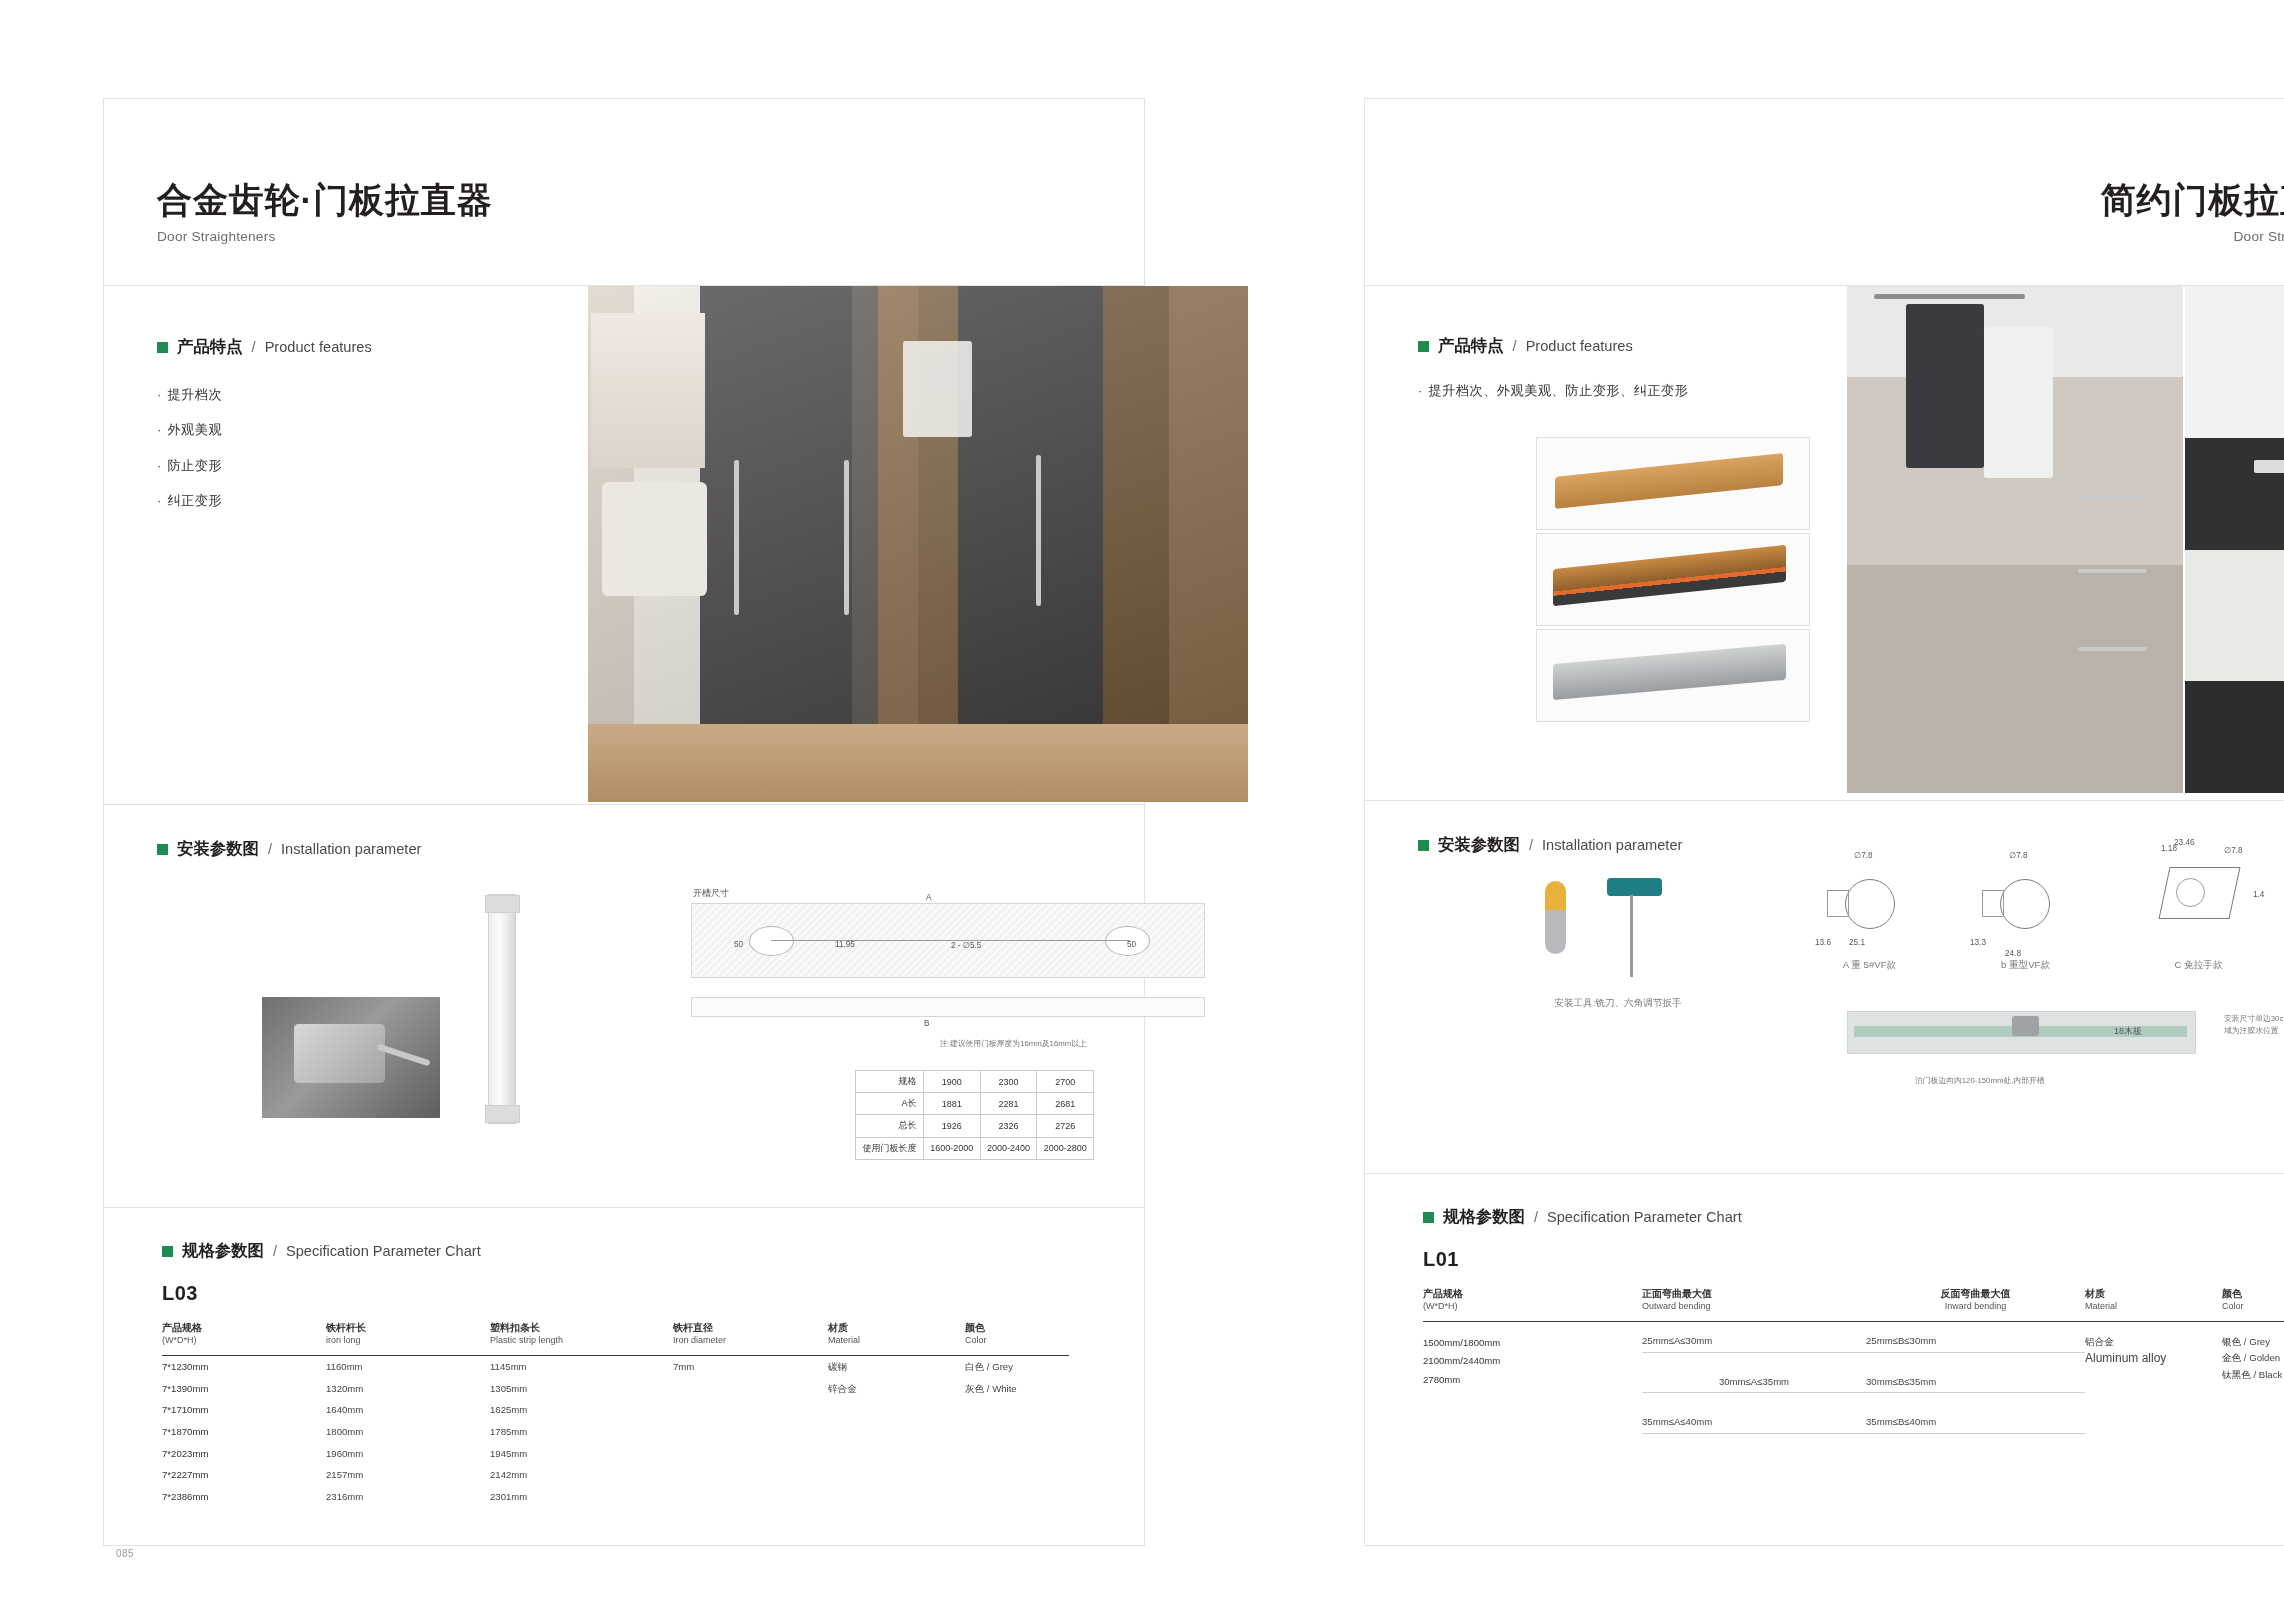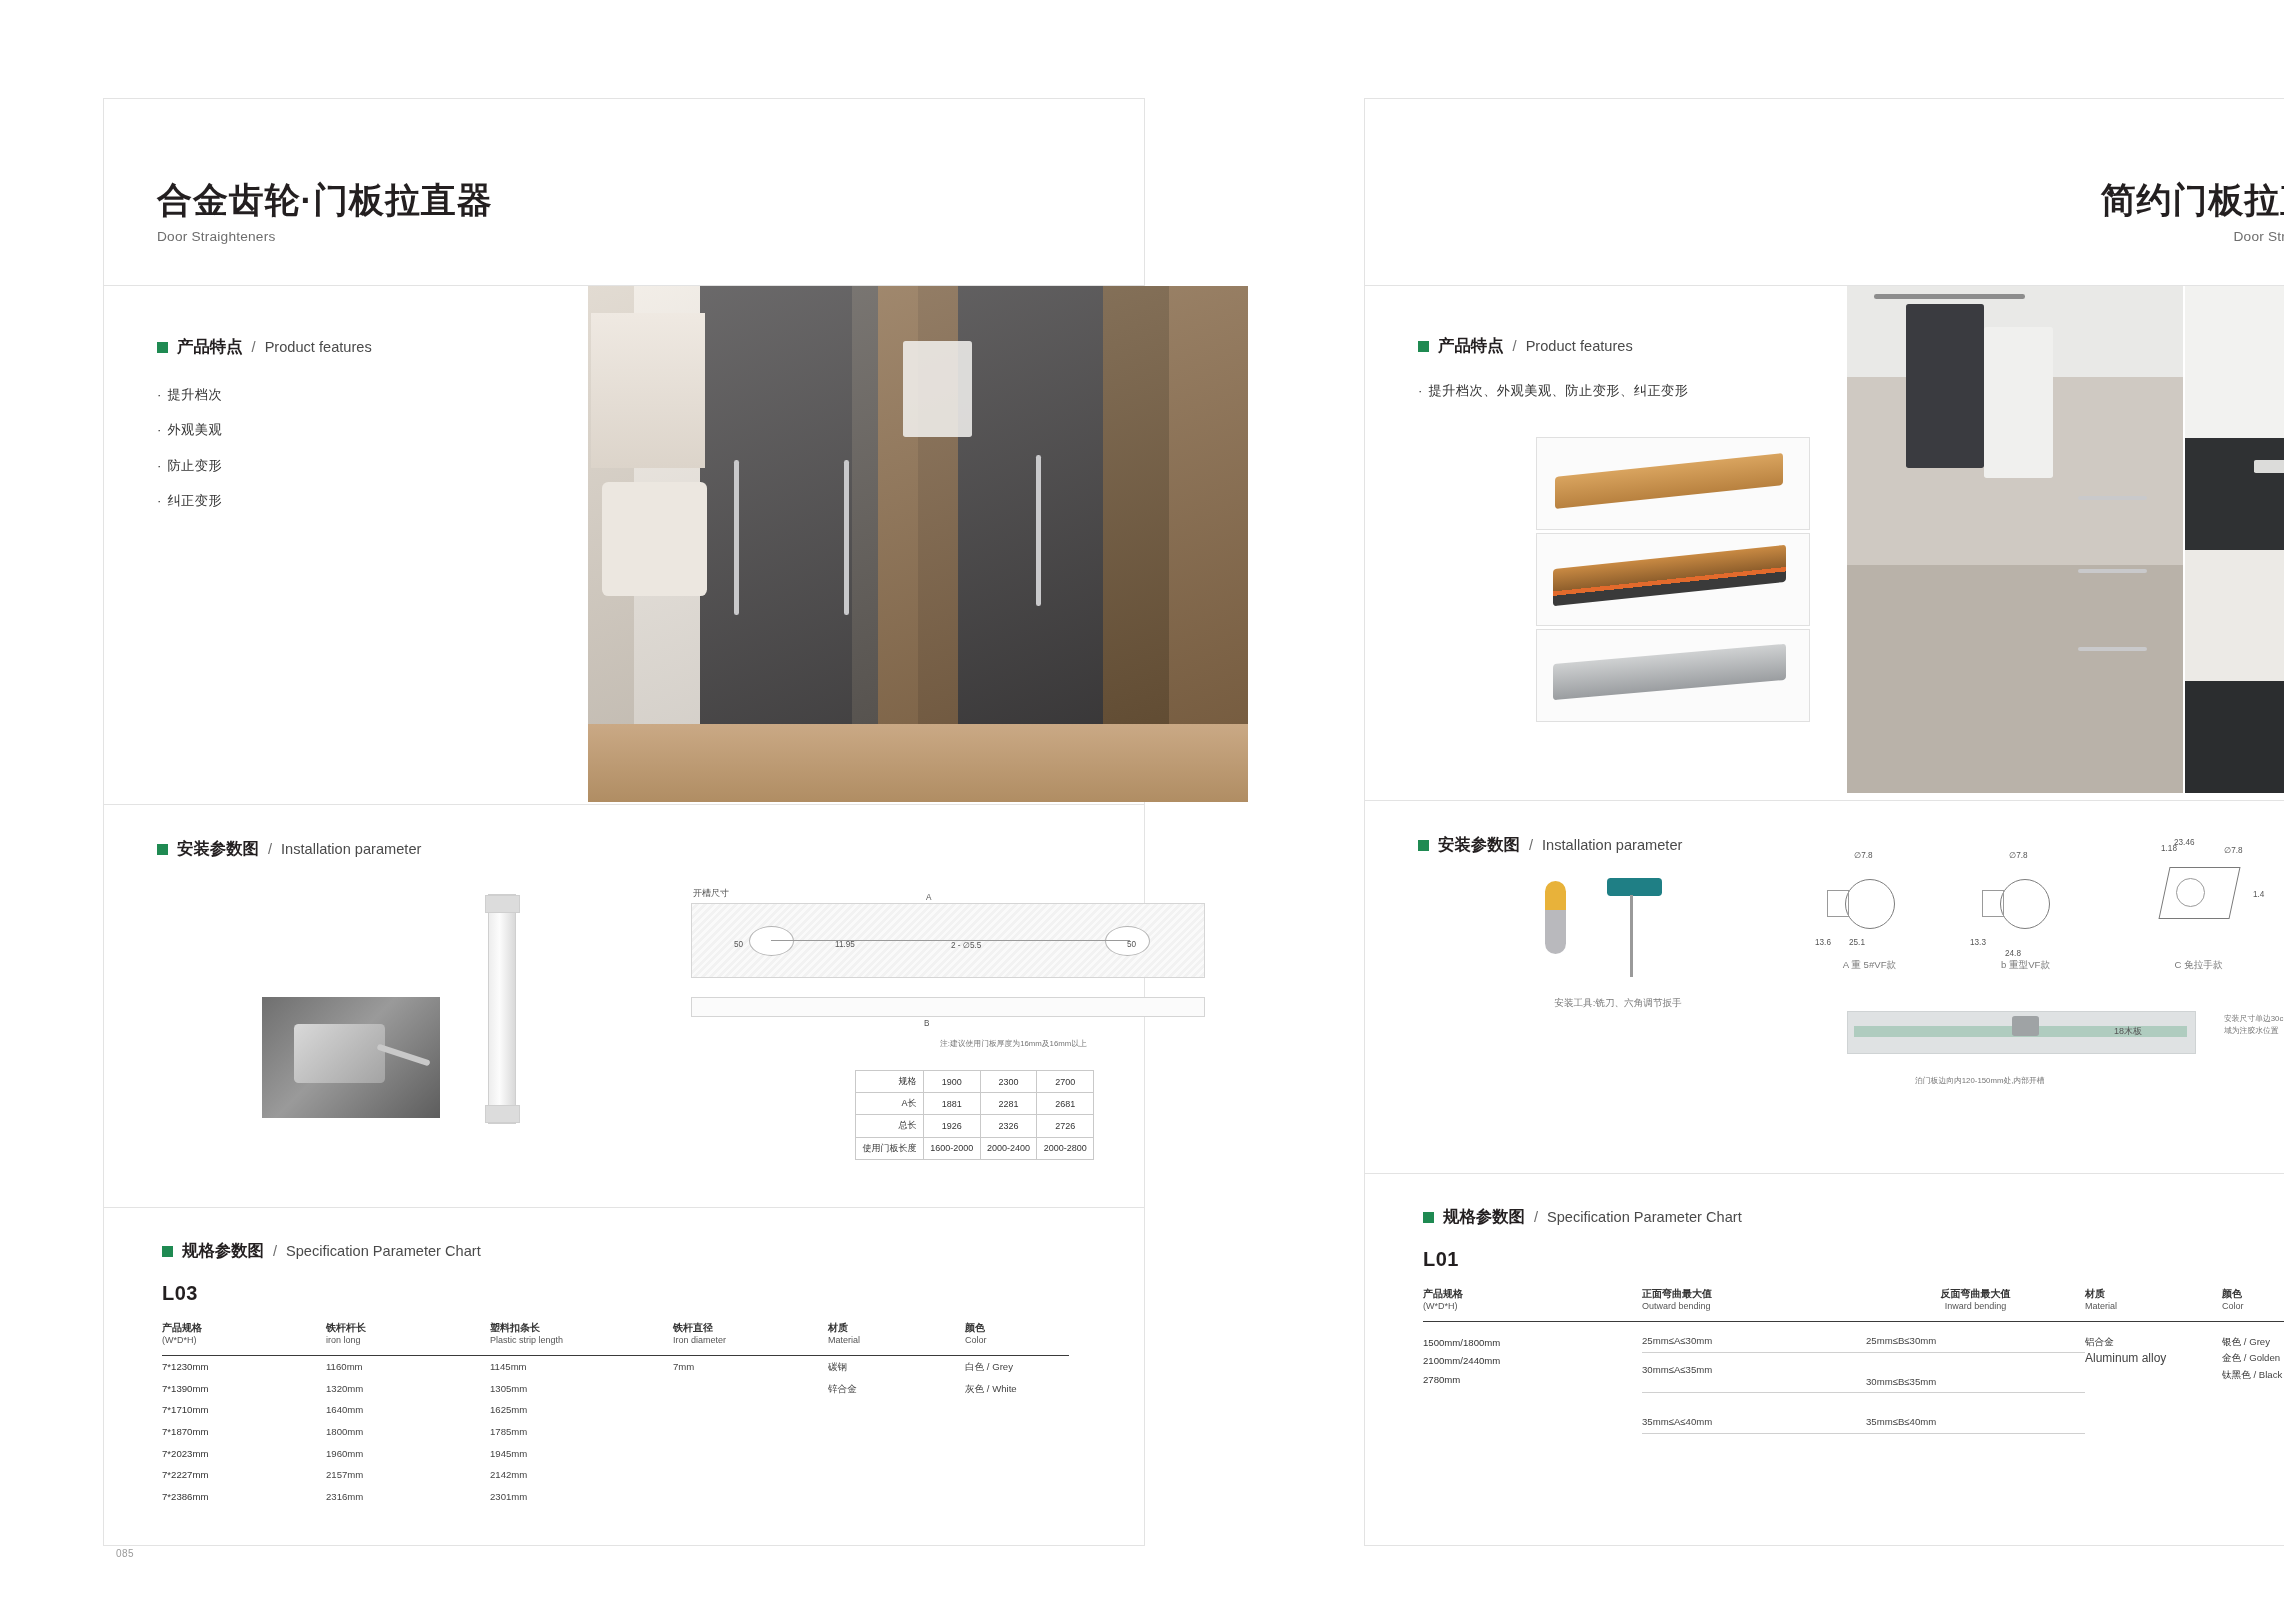--- a/index.html
+++ b/index.html
@@ -454,21 +454,21 @@
                 <span>金色</span>
                 <span class="c2">/ Golden</span>
               </div>
               <div>
                 <span>钛黑色</span>
                 <span class="c2">/ Black</span>
               </div>
             </td>
           </tr>
           <tr>
-            <td class="c2" style="padding-top:10px;border-bottom:0.5px solid #d0d0d0;">30mm≤A≤35mm</td>
+            <td class="c2" style="padding-top:22px;border-bottom:0.5px solid #d0d0d0;text-align:center;">30mm≤A≤35mm</td>
             <td class="c2" style="padding-top:22px;border-bottom:0.5px solid #d0d0d0;">30mm≤B≤35mm</td>
           </tr>
           <tr>
             <td class="c2" style="padding-top:22px;border-bottom:0.5px solid #d0d0d0;">35mm≤A≤40mm</td>
             <td class="c2" style="padding-top:22px;border-bottom:0.5px solid #d0d0d0;">35mm≤B≤40mm</td>
           </tr>
         </tbody>
       </table>
     </div>
   </div>

